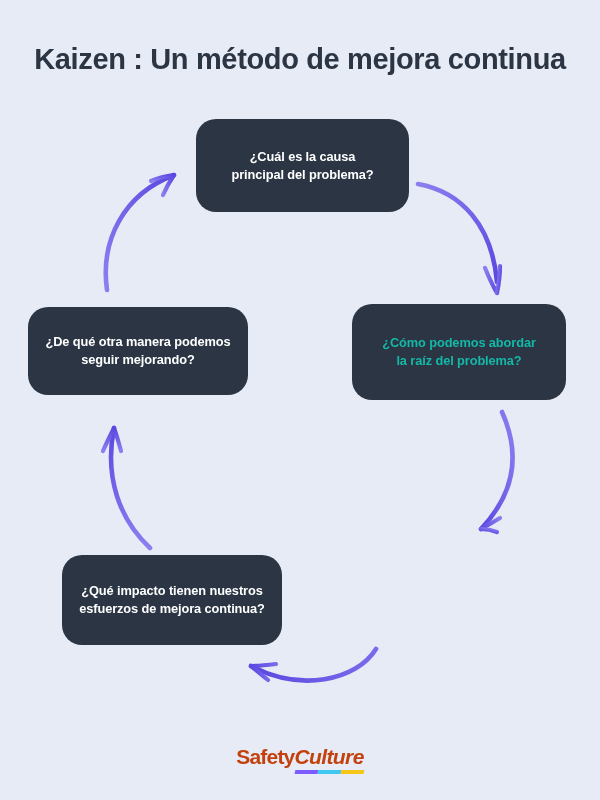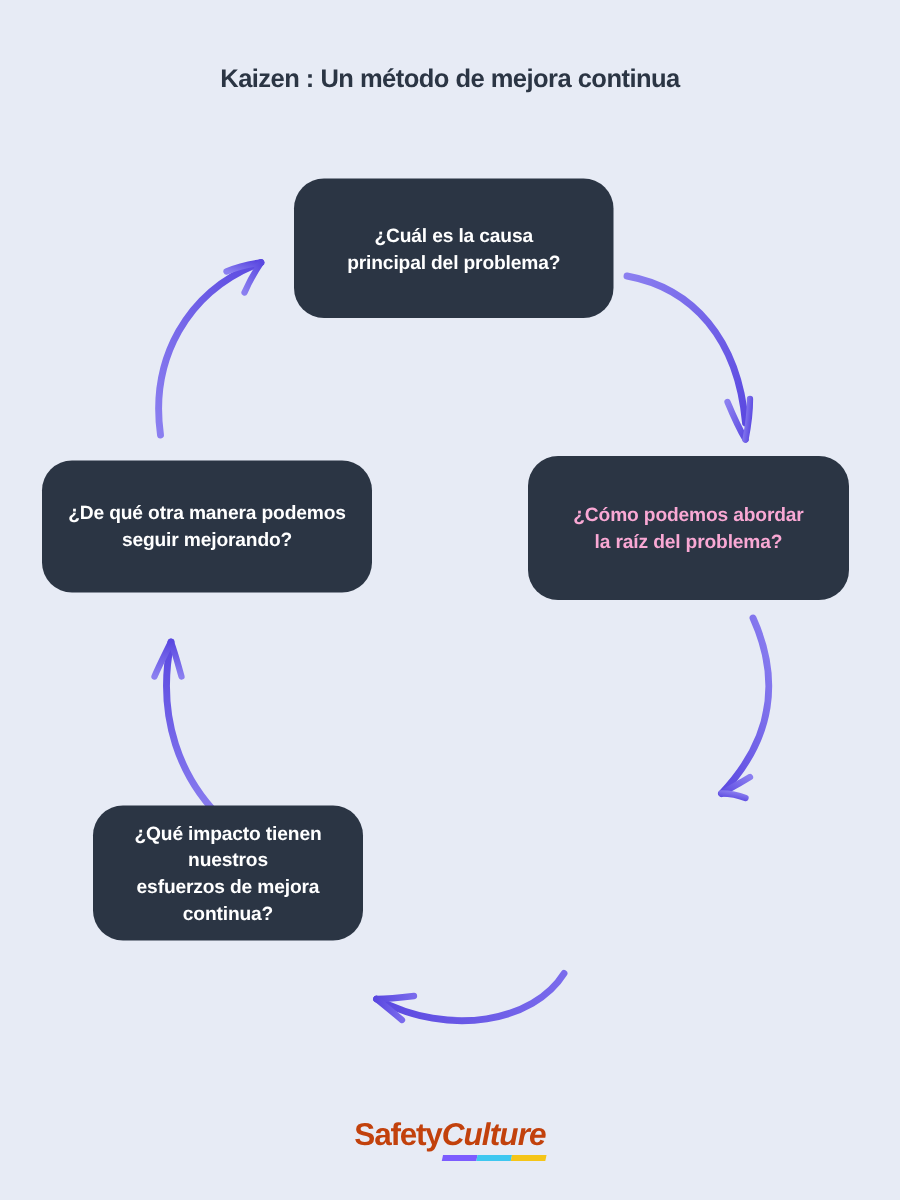--- a/index.html
+++ b/index.html
@@ -19,21 +19,21 @@
     height: 800px;
   }
 
   
   #page-title {
     position: absolute;
     left: 0;
     top: 43px;
     width: 600px;
     text-align: center;
-    font-size: 17px;
+    font-size: 29px;
     font-weight: bold;
     color: #2b3544;
     letter-spacing: -0.35px;
   }
 
   
   .cycle-box {
     position: absolute;
     background: #2b3544;
     border-radius: 20px;
@@ -49,21 +49,21 @@
     font-weight: bold;
     line-height: 1.38;
     text-align: center;
     white-space: pre-line;
     letter-spacing: -0.1px;
   }
 
   #box-cause      { left: 196px; top: 119px; width: 213px; height: 93px; }
   #box-address    { left: 352px; top: 304px; width: 214px; height: 96px; }
   #box-consistent { left: 352px; top: 547px; width: 214px; height: 96px; }
-  #box-impact     { left:  62px; top: 537px; width: 180px; height: 90px; }
+  #box-impact     { left:  62px; top: 555px; width: 220px; height: 90px; }
   #box-improve    { left:  28px; top: 307px; width: 220px; height: 88px; }
 
   
   #arrow-layer {
     position: absolute;
     left: 0;
     top: 0;
     width: 600px;
     height: 800px;
     pointer-events: none;
@@ -168,21 +168,21 @@
       <path d="M 174 175 C 170 181 166 188 163 195" fill="none" stroke="url(#ag5)" stroke-width="4.2" stroke-linecap="round"></path>
     </g>
   </svg>
 
   <div id="box-cause" class="cycle-box" style="background: rgb(43, 53, 68);">
     <div class="box-text" style="color: rgb(255, 255, 255);">¿Cuál es la causa
 principal del problema?</div>
   </div>
 
   <div id="box-address" class="cycle-box" style="background: rgb(43, 53, 68);">
-    <div class="box-text" style="color: #f9a8d4;">¿Cómo podemos abordar
+    <div class="box-text" style="color: #14b8a6;">¿Cómo podemos abordar
 la raíz del problema?</div>
   </div>
 
 
   <div id="box-impact" class="cycle-box" style="background: rgb(43, 53, 68);">
     <div class="box-text" style="color: rgb(255, 255, 255);">¿Qué impacto tienen nuestros
 esfuerzos de mejora continua?</div>
   </div>
 
   <div id="box-improve" class="cycle-box" style="background: rgb(43, 53, 68);">

